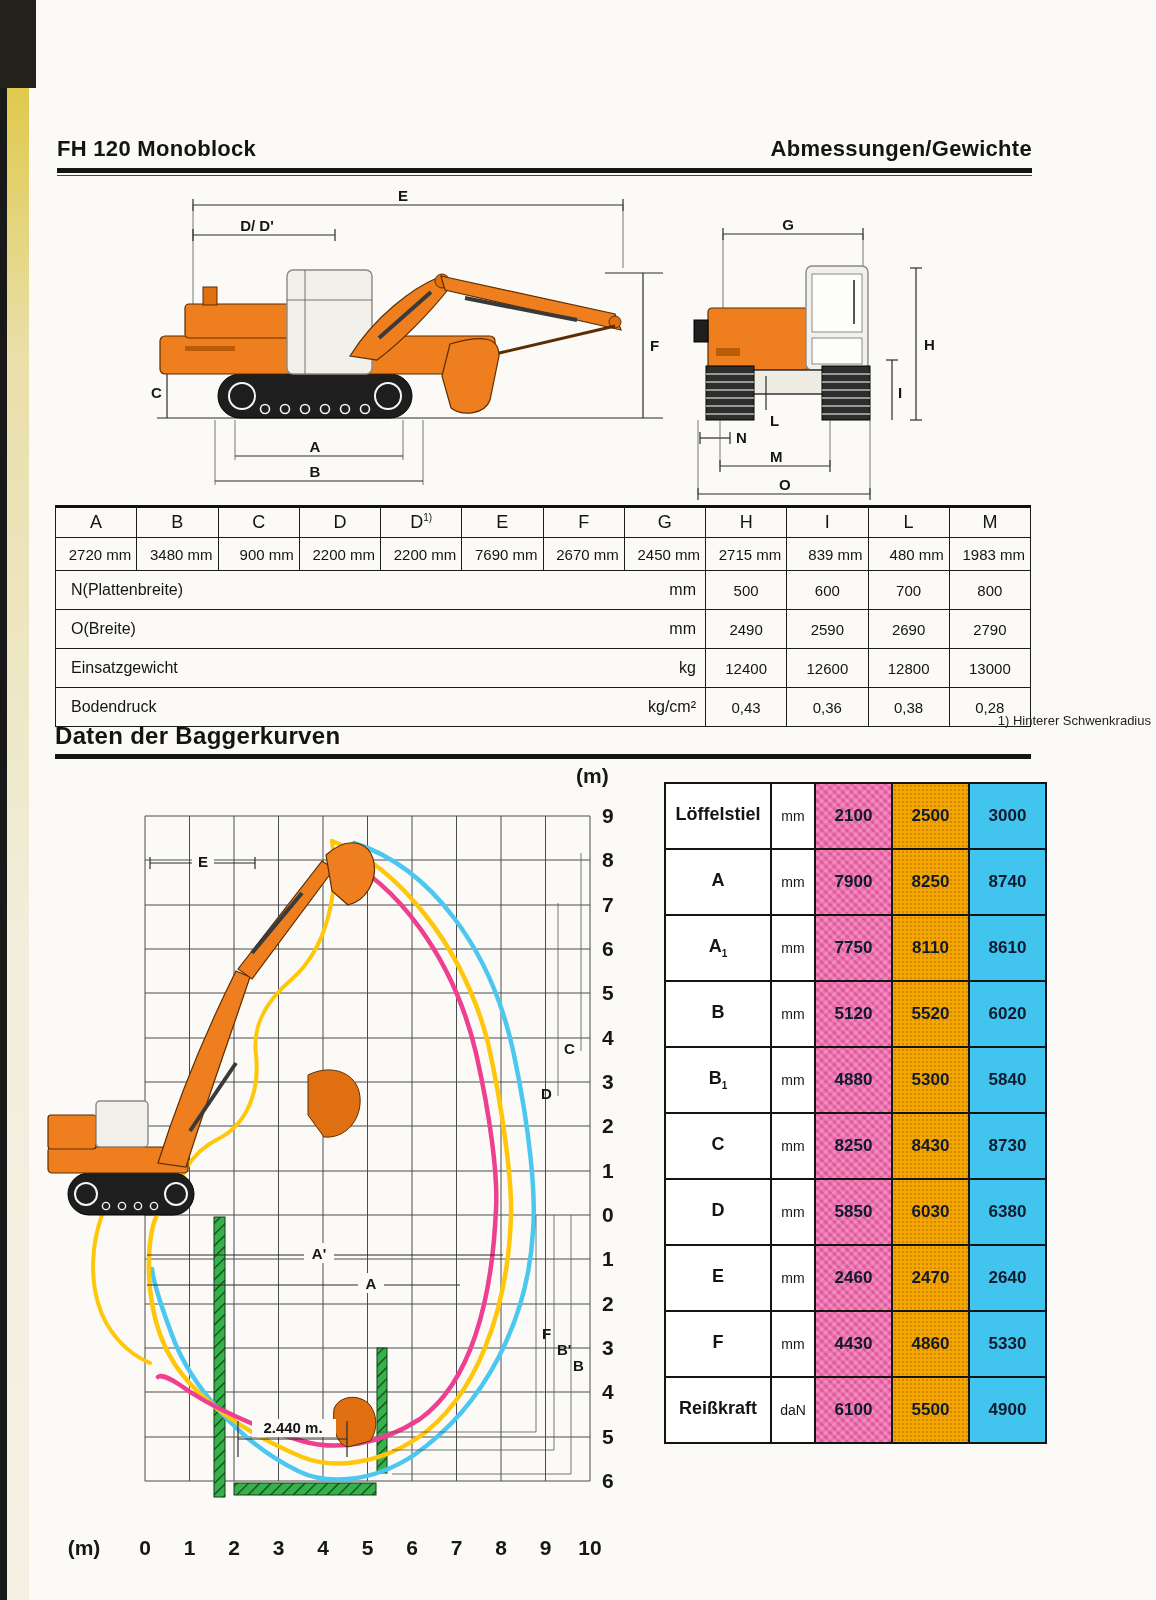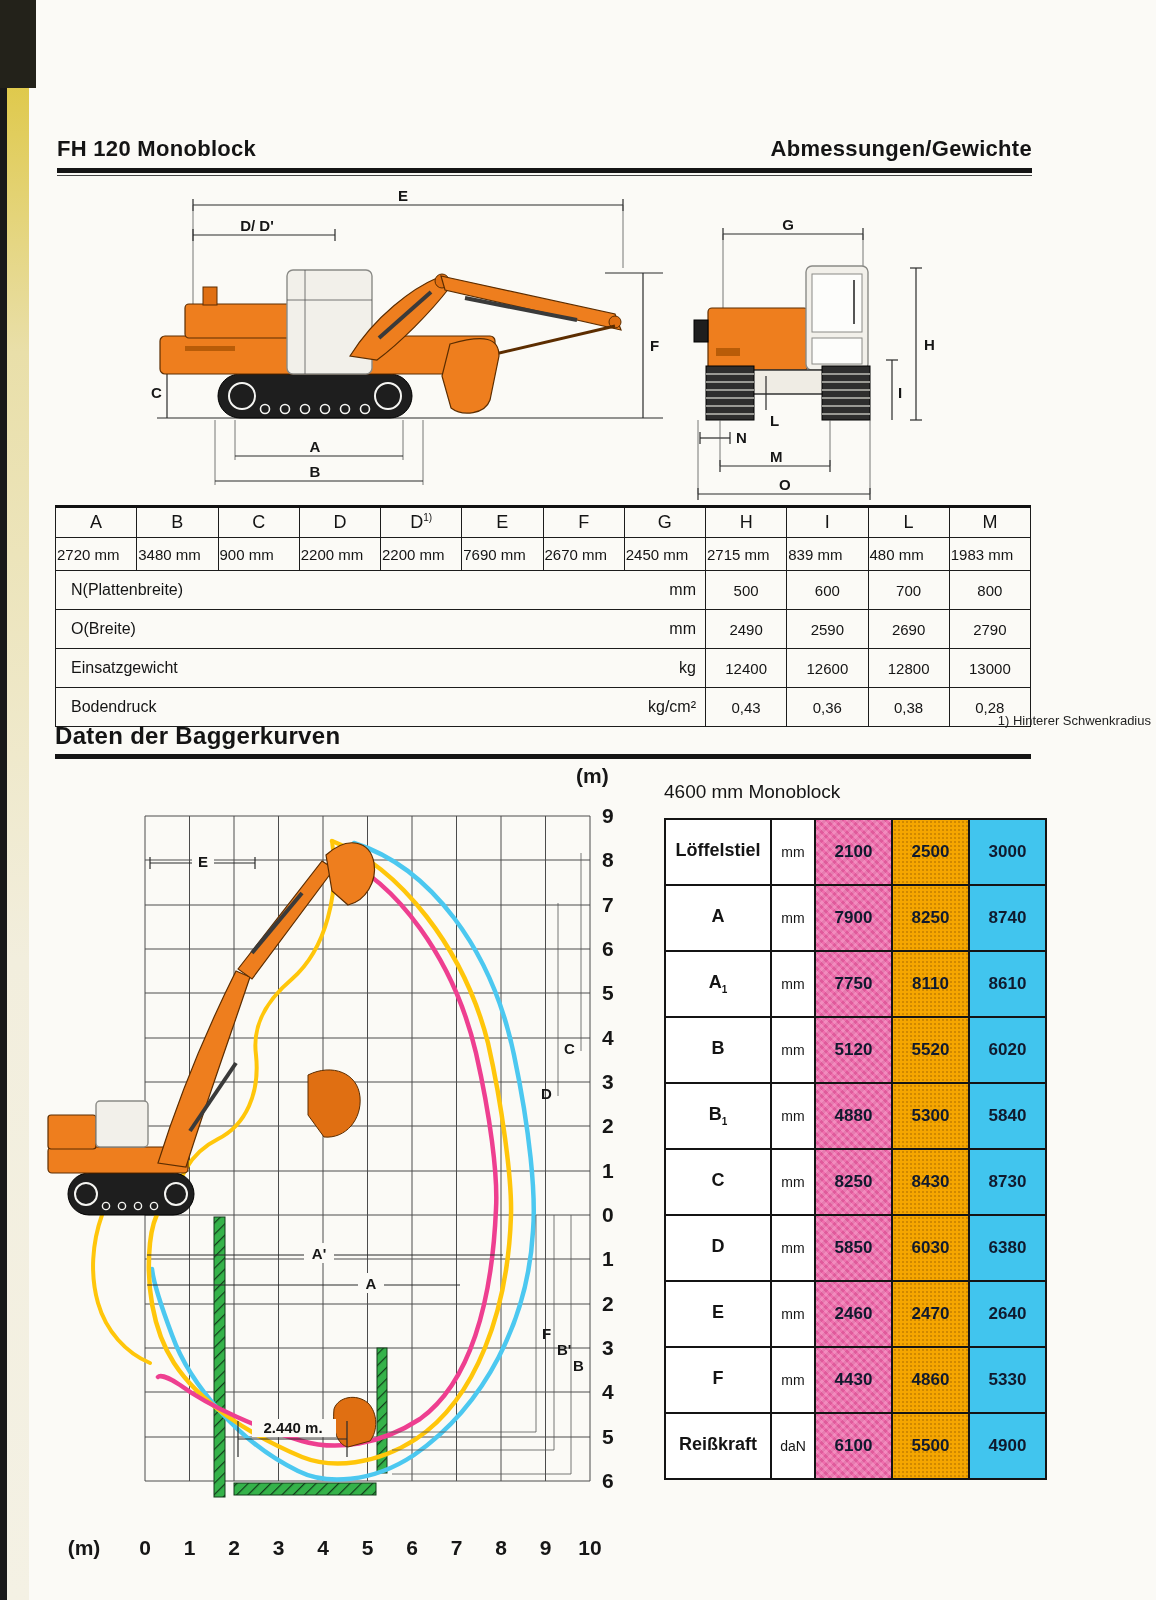--- a/index.html
+++ b/index.html
@@ -28,42 +28,42 @@
   .thin{stroke:#555;stroke-width:.8;fill:none;}
   .mach{fill:#ee7e1e;stroke:#5c2d00;stroke-width:1.2;}
   .machd{fill:#e06f12;stroke:#5c2d00;stroke-width:1;}
   .dark{fill:#1e1e1e;stroke:#000;stroke-width:1;}
   .cabf{fill:#f2f0ea;stroke:#8a8a86;stroke-width:1.4;}
 
   
   .dimstbl{position:absolute;left:55px;top:505px;width:976px;border-collapse:collapse;table-layout:fixed;}
   .dimstbl td{border:1px solid #1c1c1c;font-size:17px;}
   .dimstbl tr.hd td{border-top:3px solid #111;height:27px;text-align:center;font-size:18px;}
-  .dimstbl tr.val td{height:30px;text-align:left;padding-right:5px;font-size:15px;}
+  .dimstbl tr.val td{height:30px;text-align:right;padding-right:5px;font-size:15px;}
   .dimstbl tr.spec td{height:36px;font-size:16px;}
   .dimstbl tr.spec td.lu{border-right:1px solid #1c1c1c;}
   .dimstbl .lu div{display:flex;justify-content:space-between;padding:0 8px 0 14px;}
   .dimstbl tr.spec td.v{text-align:center;font-size:15px;}
   sup,sub{font-size:10px;}
 
   .footnote{position:absolute;left:55px;top:713px;width:1096px;text-align:right;font-size:13px;color:#222;}
   .sec2{position:absolute;left:55px;top:722px;width:976px;}
   .sec2 .t{font-size:24px;font-weight:bold;letter-spacing:.3px;}
   .sec2 .bar{margin-top:4px;height:5px;background:#151515;}
 
   
   .chart{position:absolute;left:40px;top:763px;}
   .tick{font-size:21px;font-weight:bold;fill:#161616;}
   .chlbl{font-size:15px;font-weight:bold;fill:#161616;}
   .grid{stroke:#4c4c4c;stroke-width:1;fill:none;}
   .curve{fill:none;stroke-linecap:round;}
 
   
   .rt-title{position:absolute;left:664px;top:781px;font-size:19px;font-weight:normal;}
-  .rngtbl{position:absolute;left:664px;top:818px;border-collapse:collapse;table-layout:fixed;}
+  .rngtbl{position:absolute;left:664px;top:782px;border-collapse:collapse;table-layout:fixed;}
   .rngtbl td{border:2px solid #141414;text-align:center;vertical-align:middle;}
   .rngtbl td.lab{width:102px;font-weight:bold;font-size:18px;background:#fff;white-space:pre-line;line-height:1.05;}
   .rngtbl td.unit{width:40px;font-size:14px;background:#fff;}
   .rngtbl td.c1,.rngtbl td.c2,.rngtbl td.c3{width:73px;font-weight:bold;font-size:17px;color:#101a2e;}
   .rngtbl td.c1{background-color:#ef6fae;
      background-image:repeating-linear-gradient(45deg,rgba(255,255,255,.20) 0 3px,transparent 3px 6px),
                       repeating-linear-gradient(-45deg,rgba(168,16,88,.22) 0 3px,transparent 3px 6px);}
   .rngtbl td.c2{background-color:#f5a600;
      background-image:radial-gradient(rgba(140,82,0,.35) 1px,transparent 1.4px);background-size:4px 4px;}
   .rngtbl td.c3{background-color:#41c5ee;}

